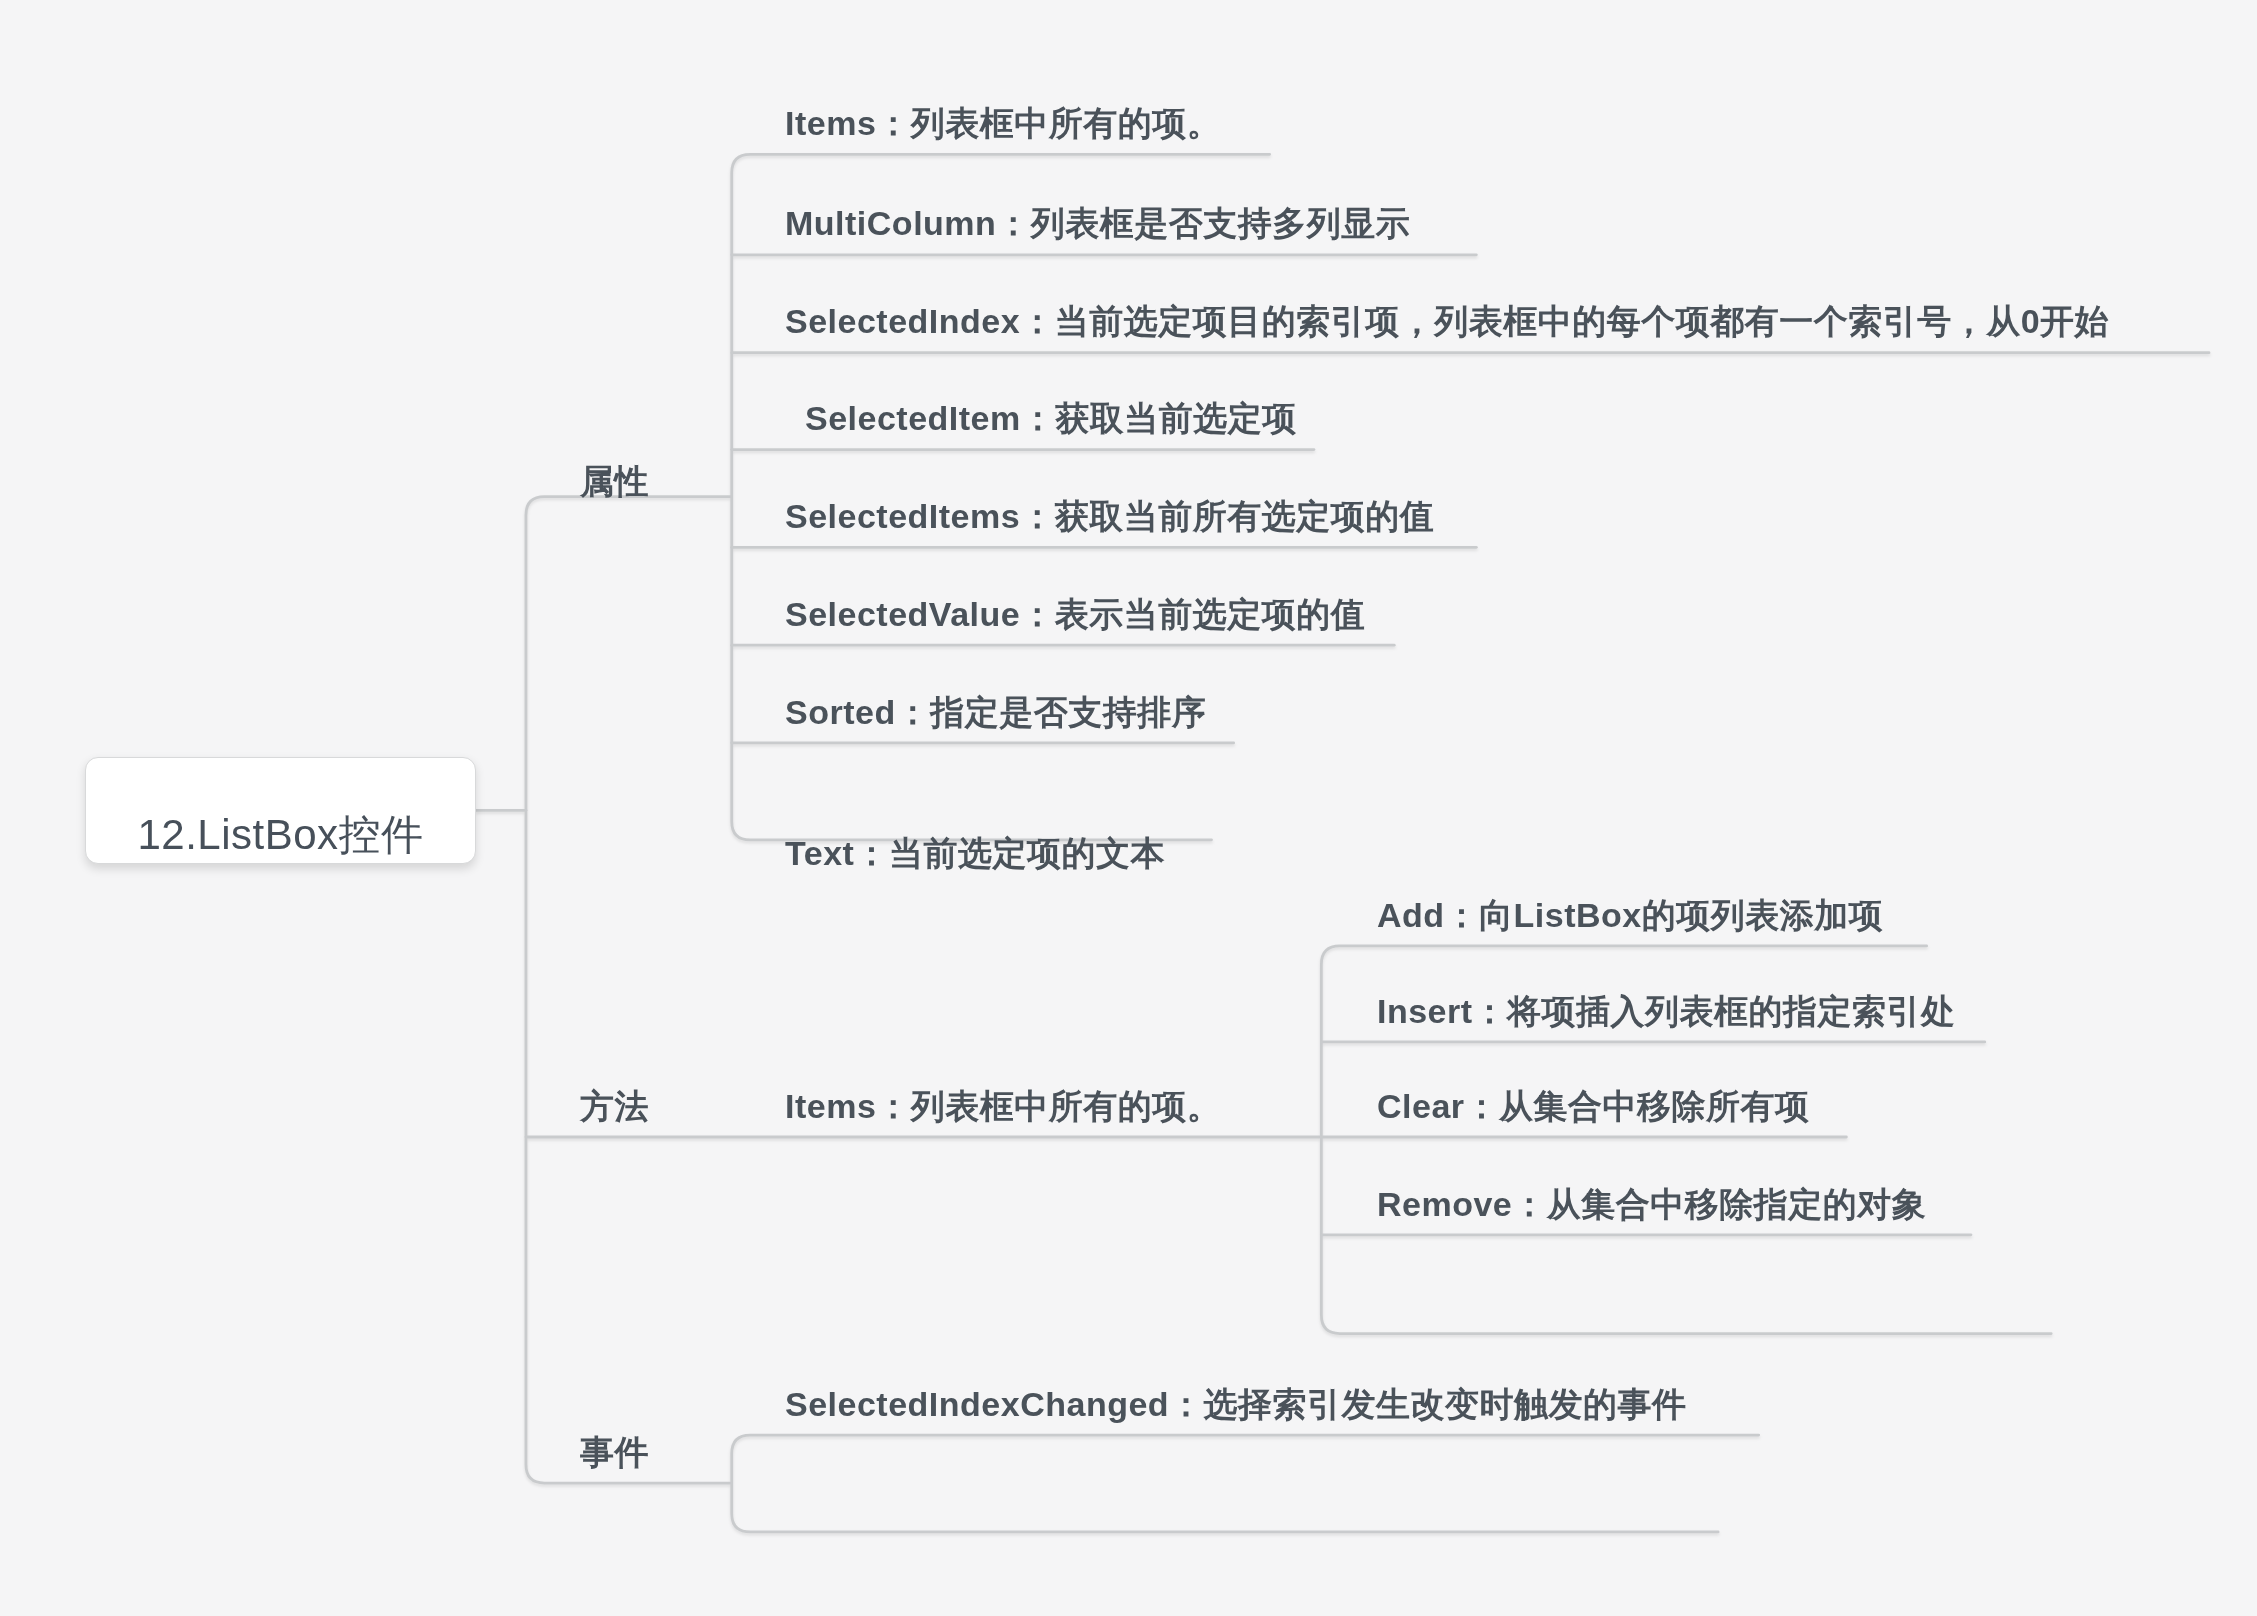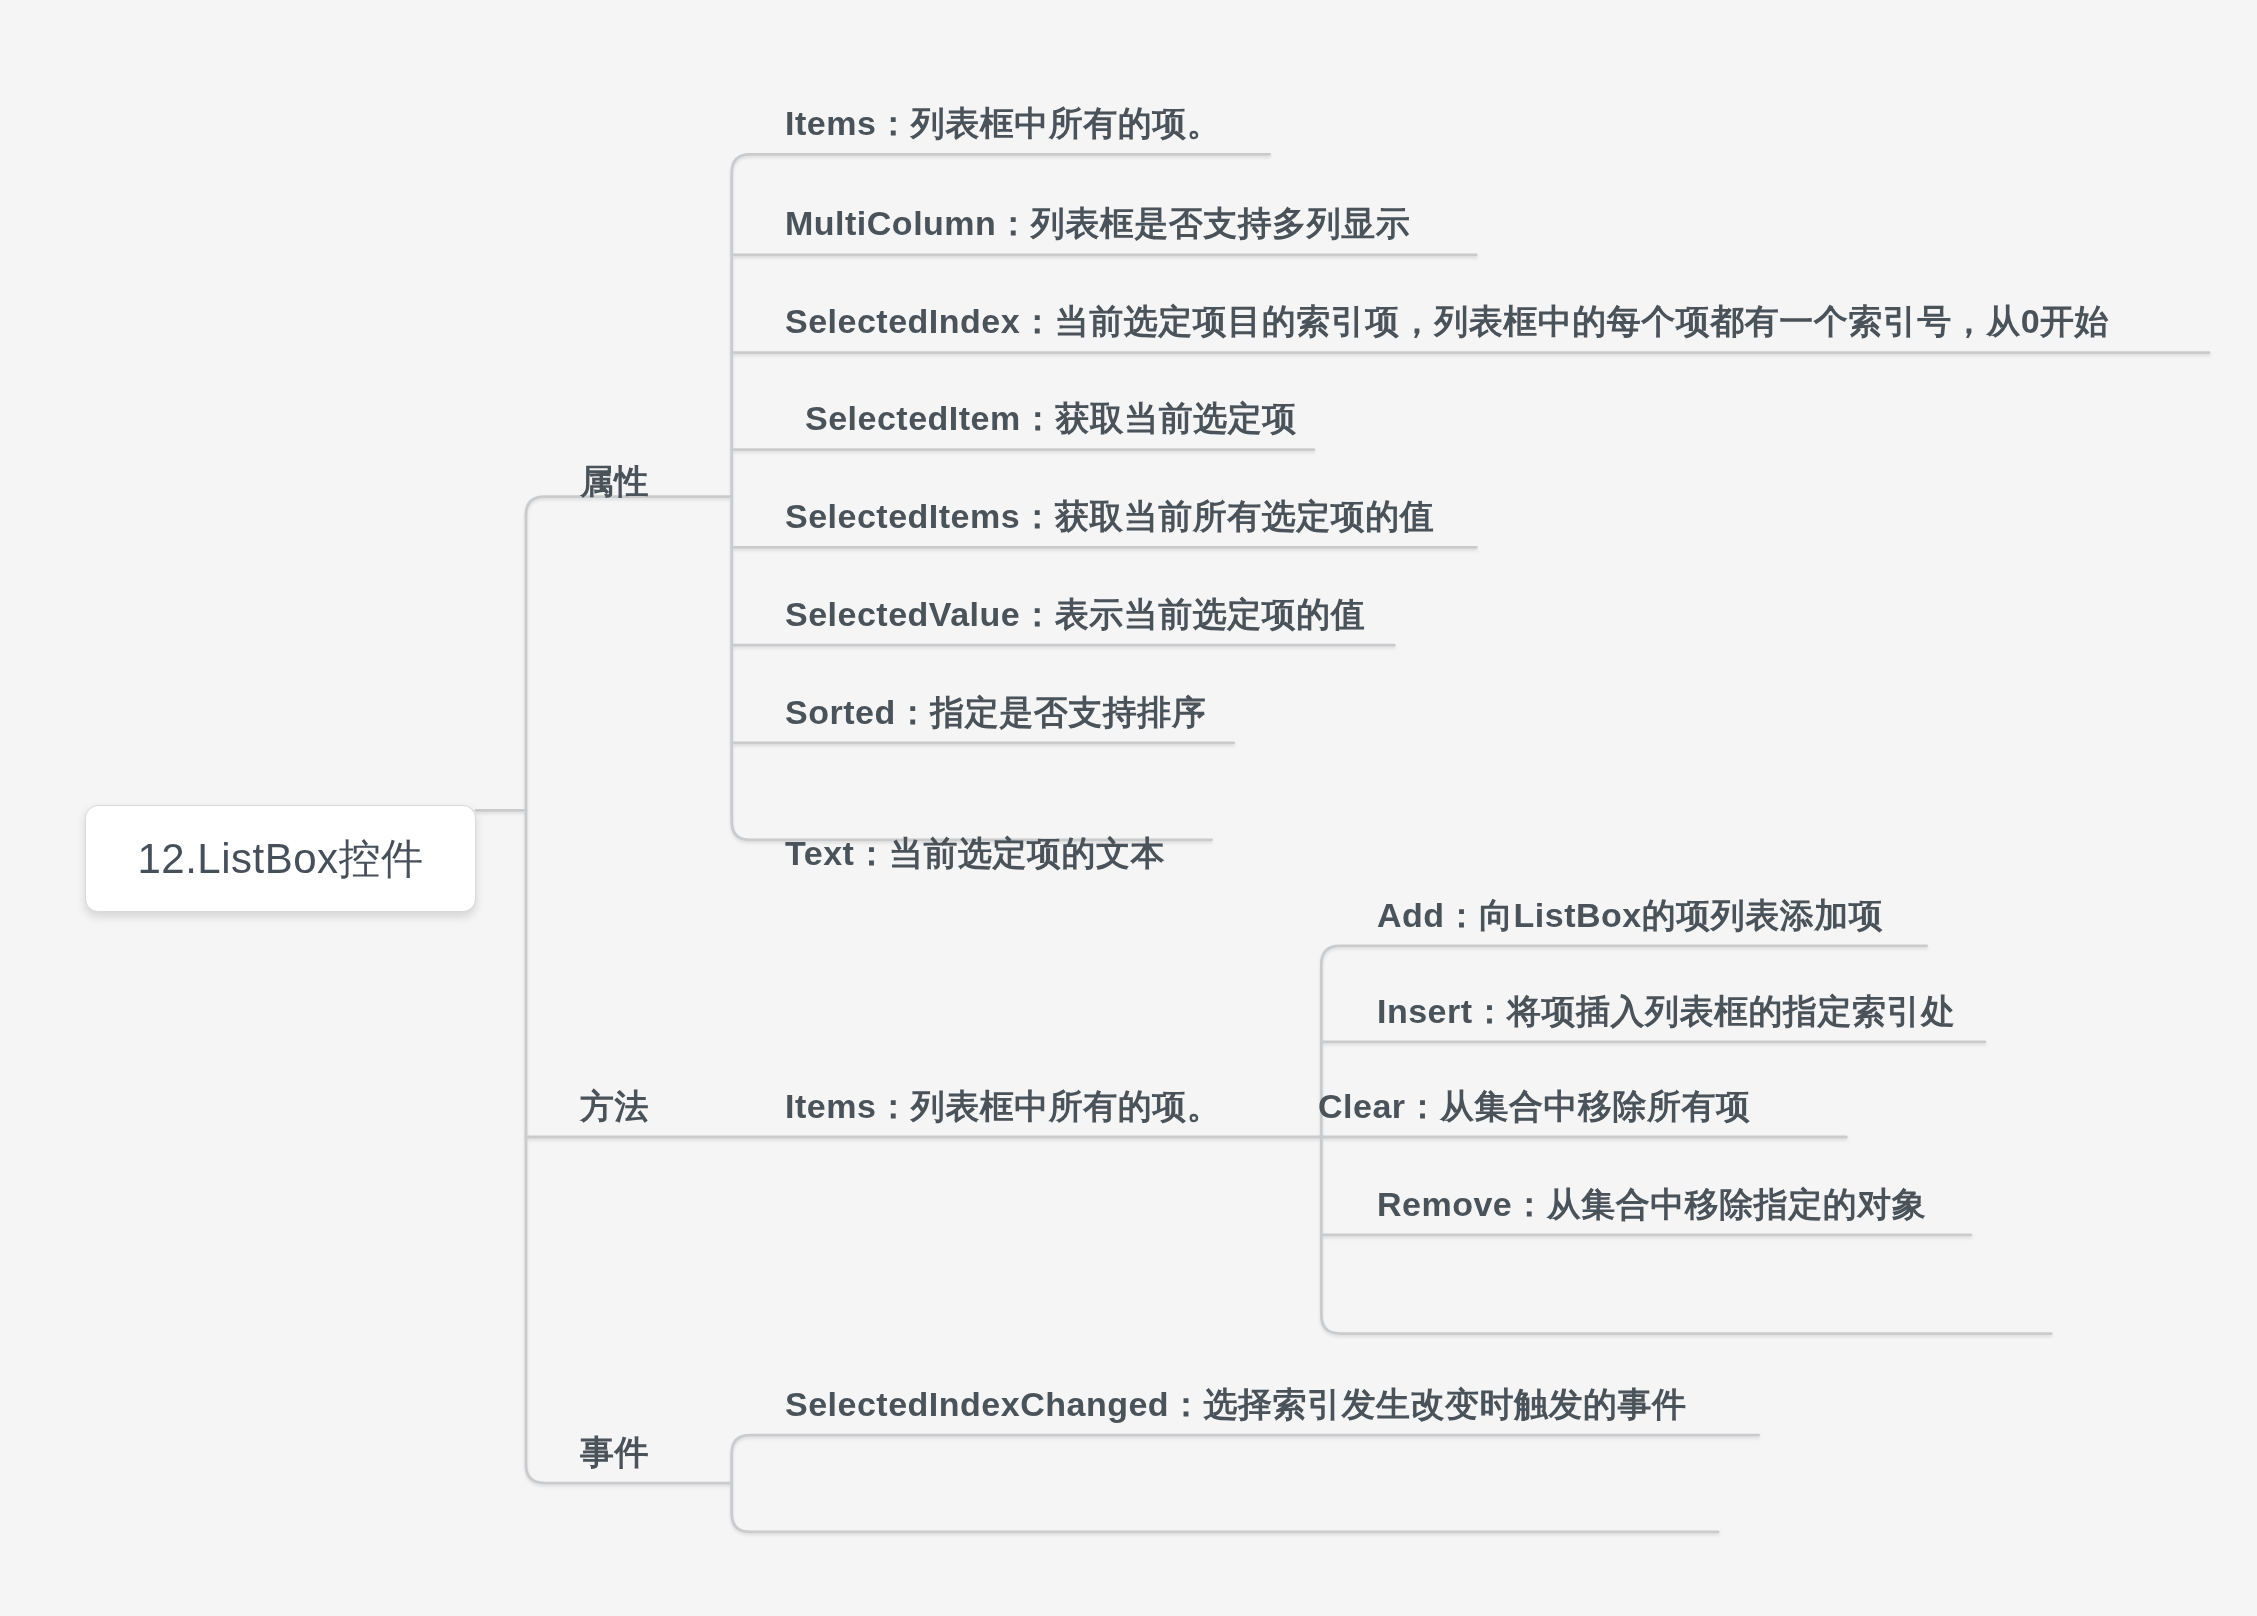--- a/index.html
+++ b/index.html
@@ -31,24 +31,23 @@
   }
   .root-node {
     position: absolute;
     left: 85px; top: 757px;
     width: 391px; height: 107px;
     background: #ffffff;
     border: 1.8px solid #d8d9da;
     border-radius: 13px;
     box-shadow: 0 4.6px 9.2px rgba(0,0,0,0.13);
     display: flex;
-    align-items: center;
+    align-items: flex-end;
     justify-content: center;
     box-sizing: border-box;
-    margin-top: 48px;
   }
   .root-node .root-label {
     font-size: 42px;
     color: #47505a;
     letter-spacing: 0.5px;
   }
 </style>
 </head>
 <body>
 
@@ -92,19 +91,19 @@
   <div class="topic" style="left:785px; top:394px;margin-left:20px;">SelectedItem：获取当前选定项</div>
   <div class="topic" style="left:785px; top:492px;">SelectedItems：获取当前所有选定项的值</div>
   <div class="topic" style="left:785px; top:590px;">SelectedValue：表示当前选定项的值</div>
   <div class="topic" style="left:785px; top:688px;">Sorted：指定是否支持排序</div>
   <div class="topic" style="left:785px; top:784px;margin-top:45px;">Text：当前选定项的文本</div>
 
   <div class="topic" style="left:785px; top:1082px;">Items：列表框中所有的项。</div>
 
   <div class="topic" style="left:1377px; top:891px;">Add：向ListBox的项列表添加项</div>
   <div class="topic" style="left:1377px; top:987px;">Insert：将项插入列表框的指定索引处</div>
-  <div class="topic" style="left:1318px; top:1082px;">Clear：从集合中移除所有项</div>
+  <div class="topic" style="left:1377px; top:1082px;">Clear：从集合中移除所有项</div>
   <div class="topic" style="left:1377px; top:1180px;">Remove：从集合中移除指定的对象</div>
 
   <div class="topic" style="left:785px; top:1380px;">SelectedIndexChanged：选择索引发生改变时触发的事件</div>
 
 </div>
 
 
 </body></html>

